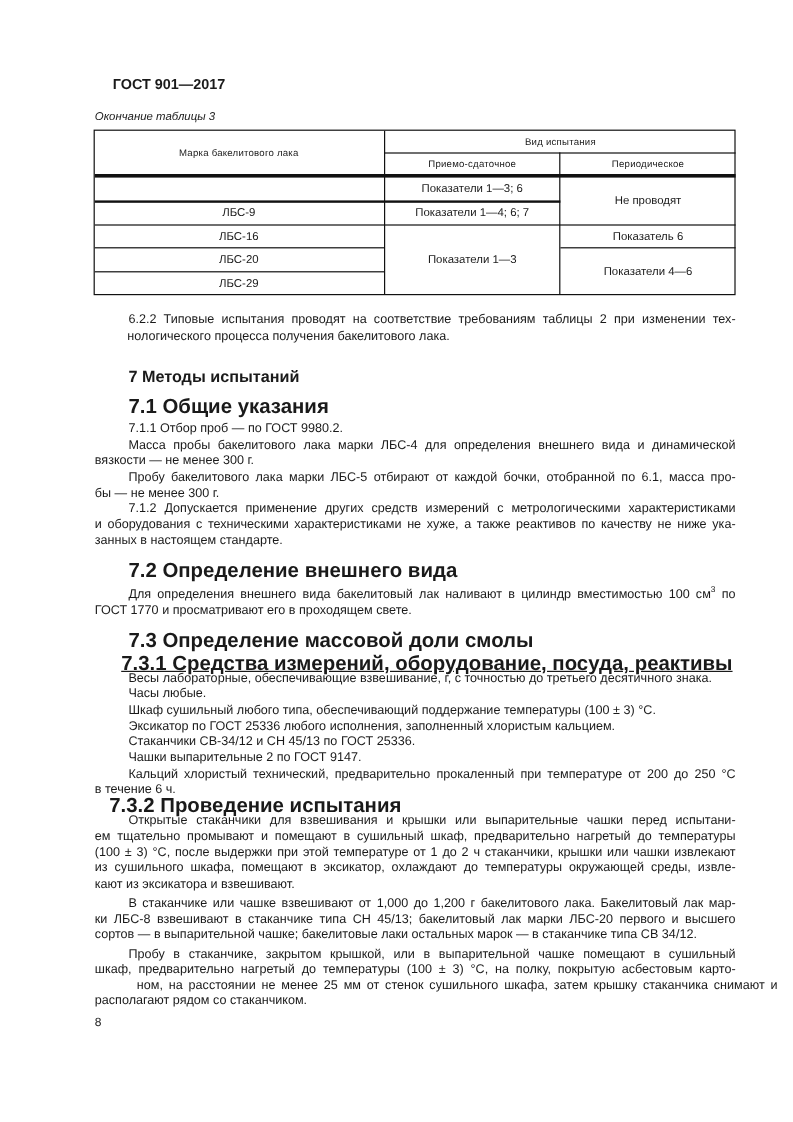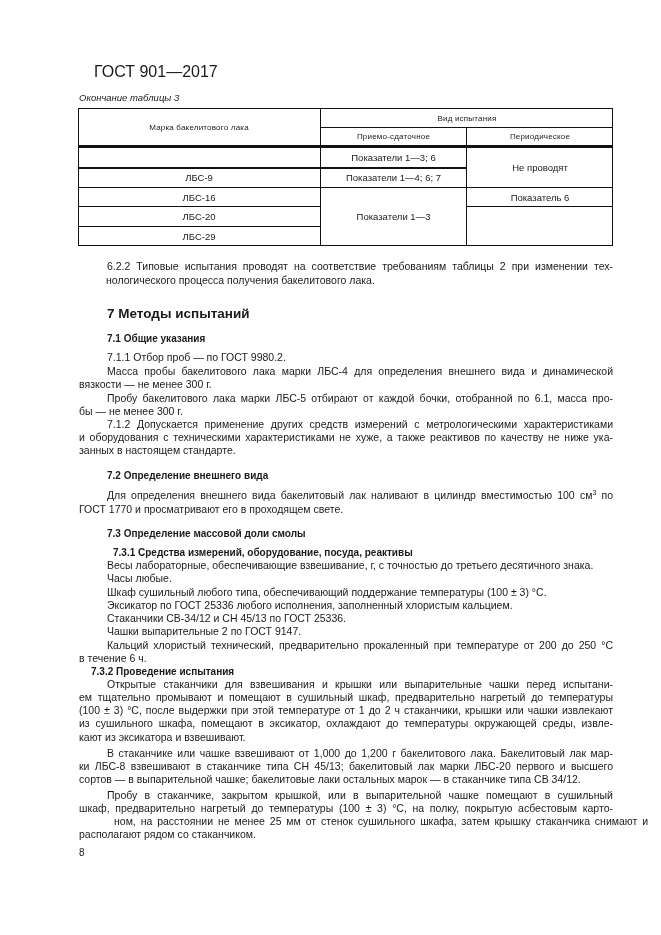--- a/index.html
+++ b/index.html
@@ -1,30 +1,30 @@
 <!DOCTYPE html>
 <html><head>
 <meta charset="utf-8">
 <style>
   html, body { margin: 0; padding: 0; background: #ffffff; }
   body { width: 661px; height: 935px; position: relative; overflow: hidden;
          font-family: "Liberation Sans", sans-serif; color: #1a1a1a; }
   .abs { position: absolute; white-space: nowrap; }
-  .doc-id { left: 79px; top: 63px; font-size: 16px; font-weight: normal; padding-left: 15px; }
+  .doc-id { left: 79px; top: 63px; font-size: 12px; font-weight: bold; padding-left: 15px; }
   .caption { left: 79px; top: 92px; font-size: 9.5px; font-style: italic; }
   .tbl { position: absolute; left: 78px; top: 108px; width: 535px; height: 138px;
          border: 1.5px solid #111; box-sizing: border-box; }
   .hl, .vl { position: absolute; background: #111; }
   .cell { position: absolute; display: flex; align-items: center; justify-content: center;
           font-size: 9.5px; }
   .cell.hdr { font-size: 8px; letter-spacing: 0.2px; }
   .t { position: absolute; font-size: 10.5px; white-space: nowrap; line-height: 13px; }
   .t.j { text-align: justify; text-align-last: justify; }
   .h1 { font-size: 13.5px; font-weight: bold; }
-  .h2 { font-size: 10px; font-weight: bold; }
+  .h2 { font-size: 17px; font-weight: bold; }
   sup { font-size: 7px; line-height: 0; }
 </style>
 </head>
 <body>
 
 <div>
 
   <div class="abs doc-id">ГОСТ 901—2017</div>
   <div class="abs caption">Окончание таблицы 3</div>
 
@@ -50,20 +50,21 @@
     <div class="cell" style="left:0; top:79px; width:240px; height:18px;">ЛБС-16</div>
     <div class="cell" style="left:0; top:98px; width:240px; height:19px;">ЛБС-20</div>
     <div class="cell" style="left:0; top:118px; width:240px; height:18px;">ЛБС-29</div>
 
     <div class="cell" style="left:242px; top:39px; width:145px; height:19px;">Показатели 1—3; 6</div>
     <div class="cell" style="left:242px; top:59px; width:145px; height:19px;">Показатели 1—4; 6; 7</div>
     <div class="cell" style="left:242px; top:79px; width:145px; height:57px;">Показатели 1—3</div>
 
     <div class="cell" style="left:388px; top:39px; width:146px; height:39px;">Не проводят</div>
     <div class="cell" style="left:388px; top:79px; width:146px; height:18px;">Показатель 6</div>
+    <div class="cell" style="left:388px; top:98px; width:146px; height:38px;">Показатели 4—6</div>
   </div>
 
   <div class="t j" style="left:107px; top:260px; width:506px;">6.2.2 Типовые испытания проводят на соответствие требованиям таблицы 2 при изменении тех-</div>
   <div class="t" style="left:79px; top:274px;padding-left:27px;">нологического процесса получения бакелитового лака.</div>
 
   <div class="t h1" style="left:107px; top:307px;">7  Методы испытаний</div>
   <div class="t h2" style="left:107px; top:332px;">7.1  Общие указания</div>
 
   <div class="t" style="left:107px; top:351px;">7.1.1 Отбор проб — по ГОСТ 9980.2.</div>
   <div class="t j" style="left:107px; top:365px; width:506px;">Масса пробы бакелитового лака марки ЛБС-4 для определения внешнего вида и динамической</div>
@@ -74,21 +75,21 @@
   <div class="t j" style="left:79px; top:431px; width:534px;">и оборудования с техническими характеристиками не хуже, а также реактивов по качеству не ниже ука-</div>
   <div class="t" style="left:79px; top:444px;">занных в настоящем стандарте.</div>
 
   <div class="t h2" style="left:107px; top:469px;">7.2  Определение внешнего вида</div>
   <div class="t" style="left:107px; top:489px; width:506px; display:flex; justify-content:space-between;">
     <span style="flex:1; text-align:justify; text-align-last:justify;"><span>Для определения внешнего вида бакелитовый лак наливают в цилиндр вместимостью 100 см</span><sup>3</sup><span> по</span></span>
   </div>
   <div class="t" style="left:79px; top:503px;">ГОСТ 1770 и просматривают его в проходящем свете.</div>
 
   <div class="t h2" style="left:107px; top:527px;">7.3  Определение массовой доли смолы</div>
-  <div class="t h2" style="left:113px; top:546px;">7.3.1  Средства измерений, оборудование, посуда, реактивы</div>
+  <div class="t h2" style="left:101px; top:546px;text-decoration:underline;">7.3.1  Средства измерений, оборудование, посуда, реактивы</div>
   <div class="t" style="left:107px; top:559px;">Весы лабораторные, обеспечивающие взвешивание, г, с точностью до третьего десятичного знака.</div>
   <div class="t" style="left:107px; top:572px;">Часы любые.</div>
   <div class="t" style="left:107px; top:586px;">Шкаф сушильный любого типа, обеспечивающий поддержание температуры (100 ± 3) °С.</div>
   <div class="t" style="left:107px; top:599px;">Эксикатор по ГОСТ 25336 любого исполнения, заполненный хлористым кальцием.</div>
   <div class="t" style="left:107px; top:612px;">Стаканчики СВ-34/12 и СН 45/13 по ГОСТ 25336.</div>
   <div class="t" style="left:107px; top:625px;">Чашки выпарительные 2 по ГОСТ 9147.</div>
   <div class="t j" style="left:107px; top:639px; width:506px;">Кальций хлористый технический, предварительно прокаленный при температуре от 200 до 250 °С</div>
   <div class="t" style="left:79px; top:652px;">в течение 6 ч.</div>
 
   <div class="t h2" style="left:91px; top:665px;">7.3.2 Проведение испытания</div>

